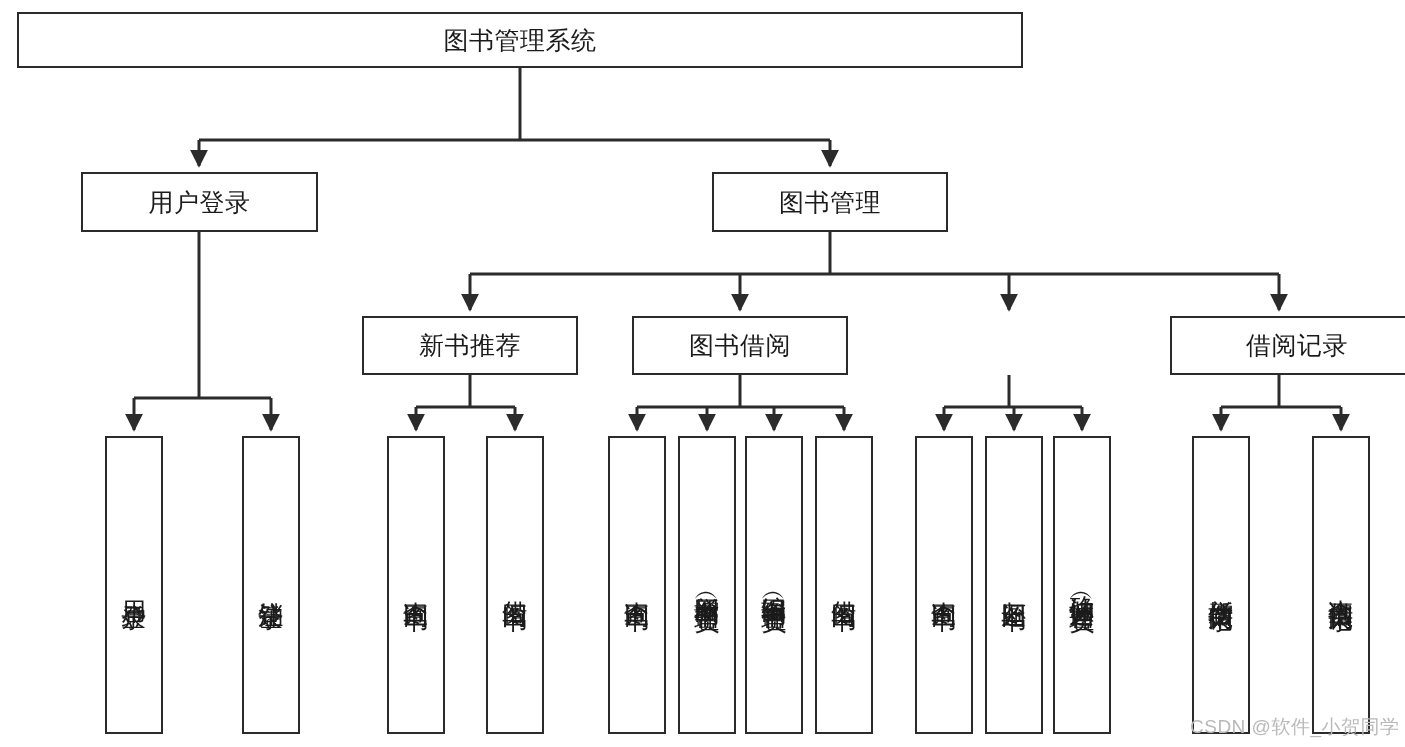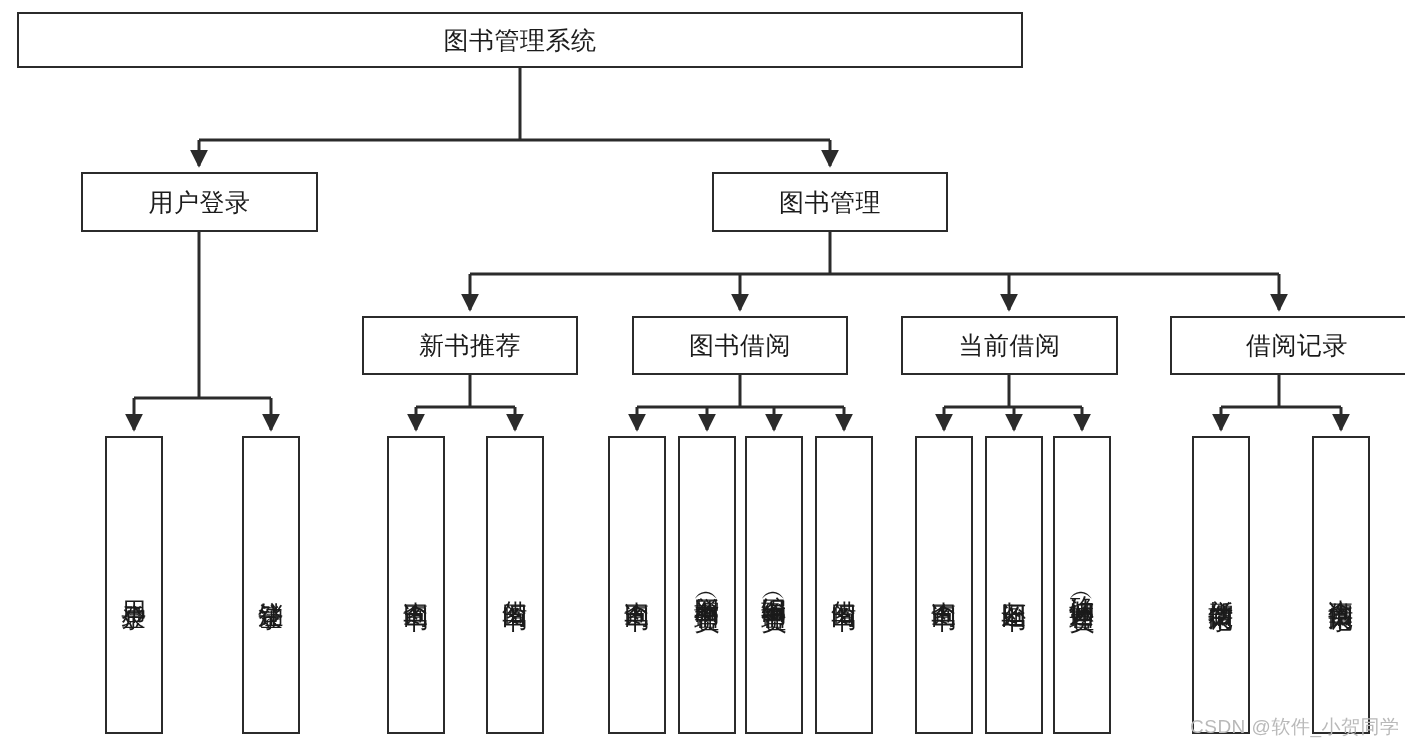--- a/index.html
+++ b/index.html
@@ -130,23 +130,20 @@
   <div class="node" style="left:712px; top:172px; width:236px; height:60px;">
     <span class="node-h">图书管理</span>
   </div>
 
   <div class="node" style="left:632px; top:316px; width:216px; height:59px;">
     <span class="node-h">图书借阅</span>
   </div>
   <div class="node" style="left:362px; top:316px; width:216px; height:59px;">
     <span class="node-h">新书推荐</span>
   </div>
-  <div class="node" style="left:901px; top:316px; width:217px; height:59px;">
-    <span class="node-h">当前借阅</span>
-  </div>
   <div class="node" style="left:1170px; top:316px; width:254px; height:59px;">
     <span class="node-h">借阅记录</span>
   </div>
 
   <div class="node node-leaf" style="left:105px; top:436px; width:58px; height:298px;">
     <span class="vtext">用户登录</span>
   </div>
   <div class="node node-leaf" style="left:242px; top:436px; width:58px; height:298px;">
     <span class="vtext">注销登录</span>
   </div>

